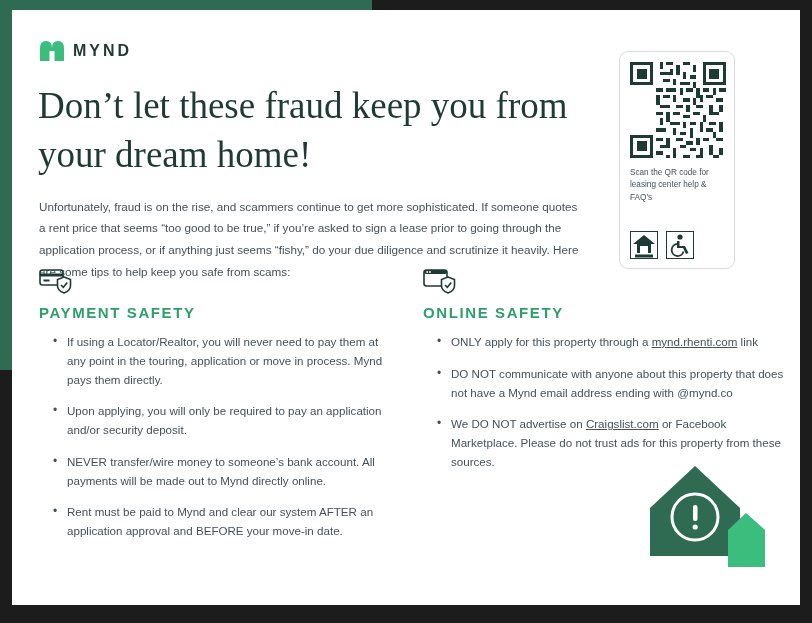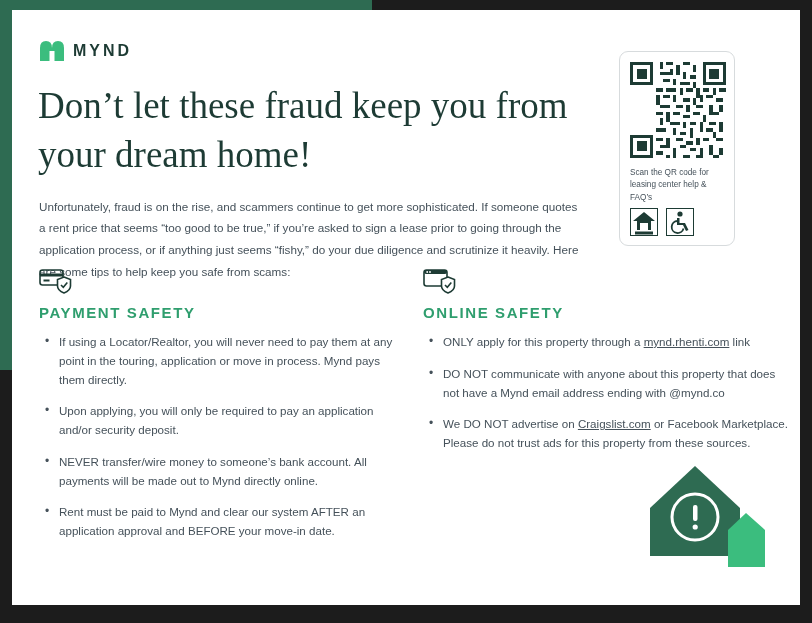--- a/index.html
+++ b/index.html
@@ -87,21 +87,21 @@
     font-size: 11.7px;
     line-height: 1.85;
     color: #45515a;
   }
   
   .qr-panel {
     position: absolute;
     left: 607px;
     top: 41px;
     width: 116px;
-    height: 195px;
+    height: 218px;
     border: 1px solid #d7dbdd;
     border-radius: 9px;
     background: #fff;
     box-sizing: border-box;
     padding: 10px 10px 24px 10px;
   }
   .qr-img {
     width: 96px;
     height: 96px;
     display: block;
@@ -133,21 +133,21 @@
   .col-icon { height: 26px; margin-bottom: 10px; }
   .col-title {
     font-size: 15px;
     letter-spacing: 1.6px;
     font-weight: bold;
     color: #2f9e6e;
     margin: 0 0 12px 0;
   }
   ul.tips {
     list-style: none;
-    margin: 0;
+    margin: 8px;
     padding: 0;
   }
   ul.tips li {
     position: relative;
     padding-left: 20px;
     margin-bottom: 13px;
     font-size: 11.6px;
     line-height: 1.62;
     color: #45515a;
   }

